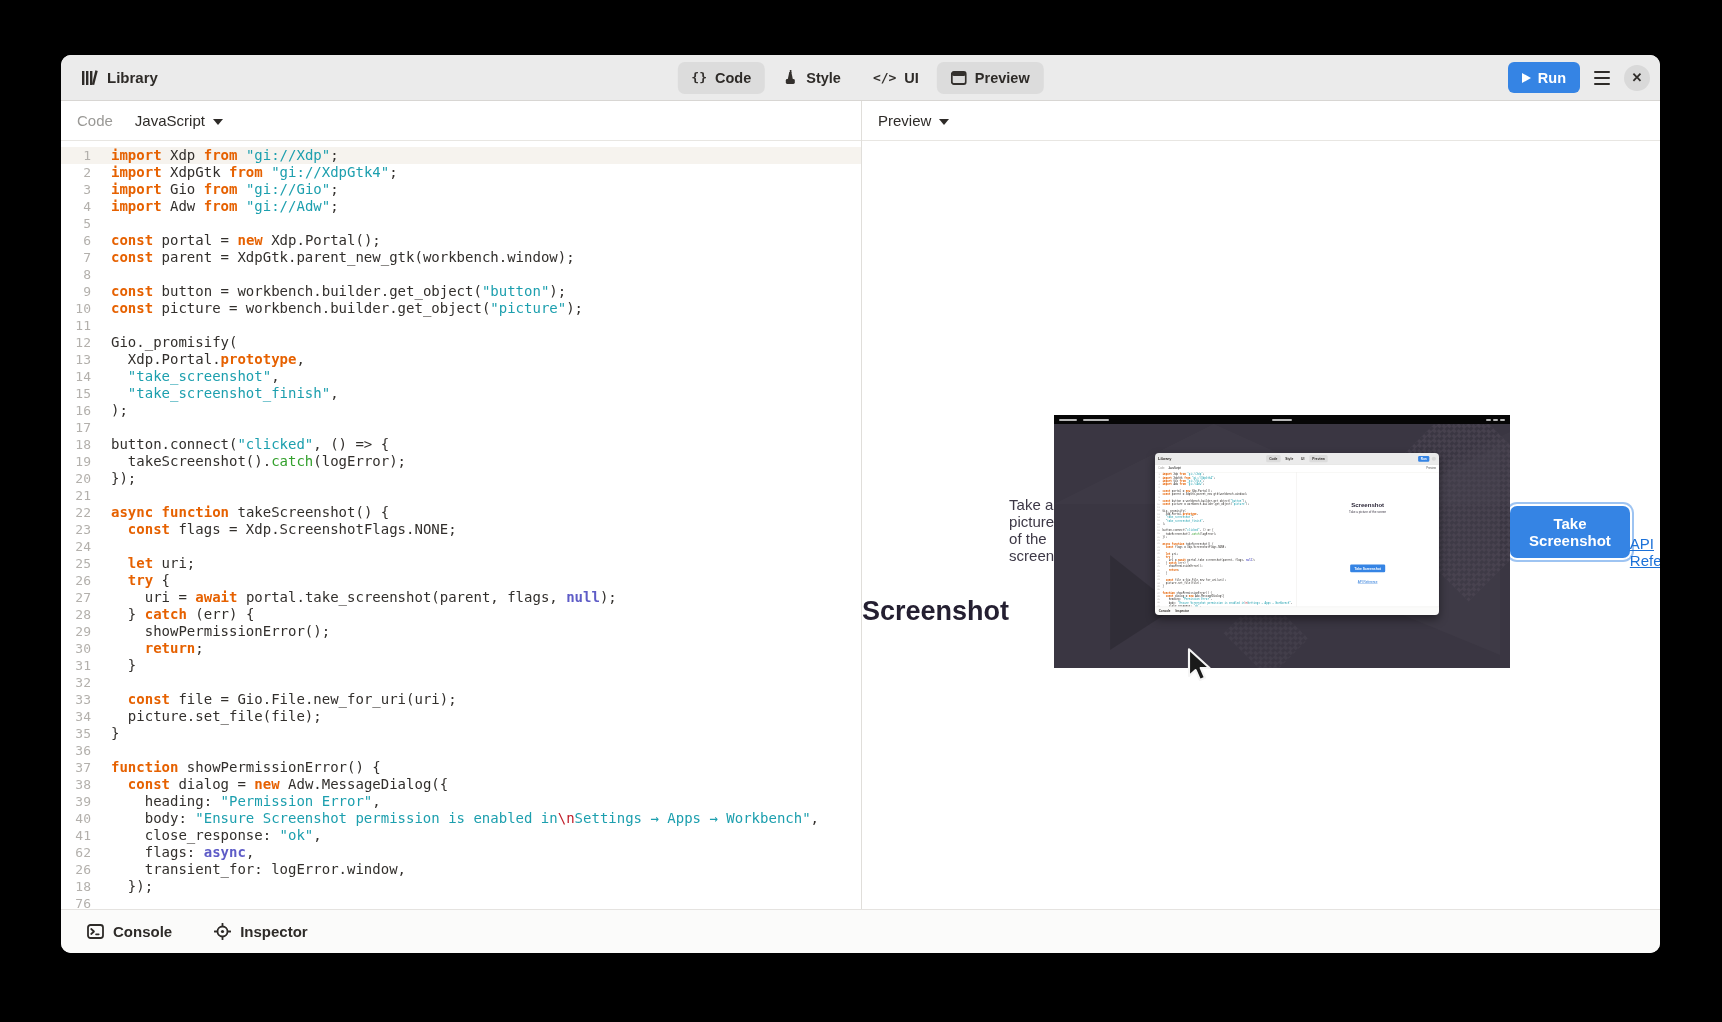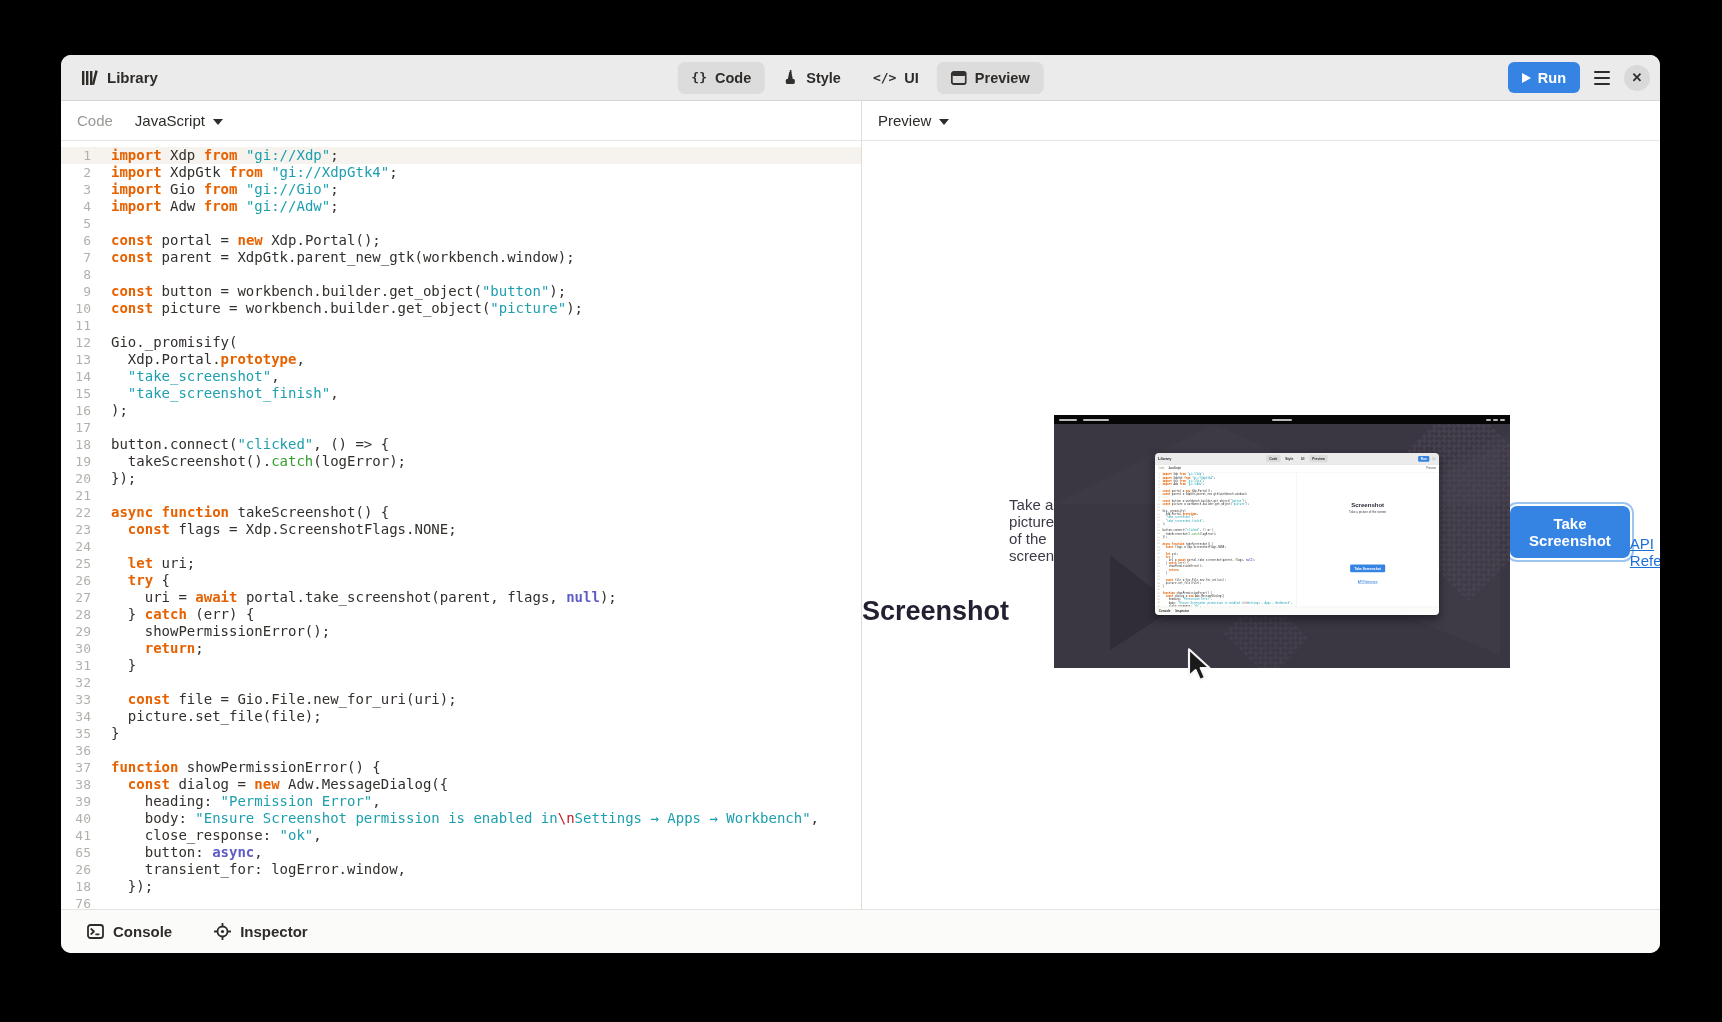--- a/index.html
+++ b/index.html
@@ -222,21 +222,21 @@
           <div class="crow"><span class="gut">32</span><span class="ct"></span></div>
           <div class="crow"><span class="gut">33</span><span class="ct"><span>  </span><span class="tok-k">const</span><span> file = Gio.File.new_for_uri(uri);</span></span></div>
           <div class="crow"><span class="gut">34</span><span class="ct"><span>  picture.set_file(file);</span></span></div>
           <div class="crow"><span class="gut">35</span><span class="ct"><span>}</span></span></div>
           <div class="crow"><span class="gut">36</span><span class="ct"></span></div>
           <div class="crow"><span class="gut">37</span><span class="ct"><span class="tok-k">function</span><span> showPermissionError() {</span></span></div>
           <div class="crow"><span class="gut">38</span><span class="ct"><span>  </span><span class="tok-k">const</span><span> dialog = </span><span class="tok-k">new</span><span> Adw.MessageDialog({</span></span></div>
           <div class="crow"><span class="gut">39</span><span class="ct"><span>    heading: </span><span class="tok-s">"Permission Error"</span><span>,</span></span></div>
           <div class="crow"><span class="gut">40</span><span class="ct"><span>    body: </span><span class="tok-s">"Ensure Screenshot permission is enabled in</span><span class="tok-e">\n</span><span class="tok-s">Settings → Apps → Workbench"</span><span>,</span></span></div>
           <div class="crow"><span class="gut">41</span><span class="ct"><span>    close_response: </span><span class="tok-s">"ok"</span><span>,</span></span></div>
-          <div class="crow"><span class="gut">65</span><span class="ct"><span>    button: </span><span class="tok-n">async</span><span>,</span></span></div>
+          <div class="crow"><span class="gut">62</span><span class="ct"><span>    flags: </span><span class="tok-n">async</span><span>,</span></span></div>
           <div class="crow"><span class="gut">26</span><span class="ct"><span>    transient_for: logError.window,</span></span></div>
           <div class="crow"><span class="gut">18</span><span class="ct"><span>  });</span></span></div>
           <div class="crow"><span class="gut">76</span><span class="ct"></span></div>
         </div>
     </div>
 
     <div class="divider"></div>
 
     <div class="right-pane">
       <div class="pane-header">

